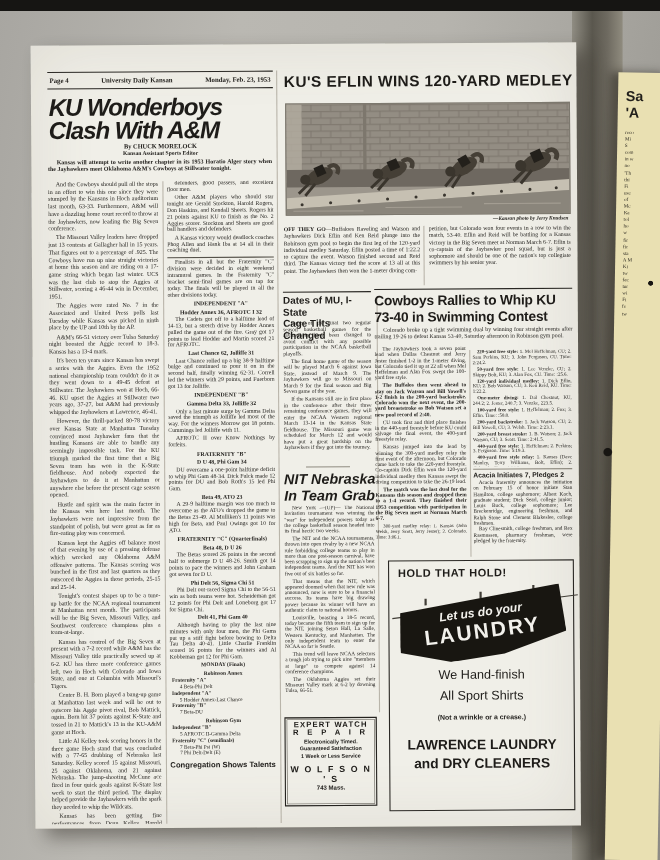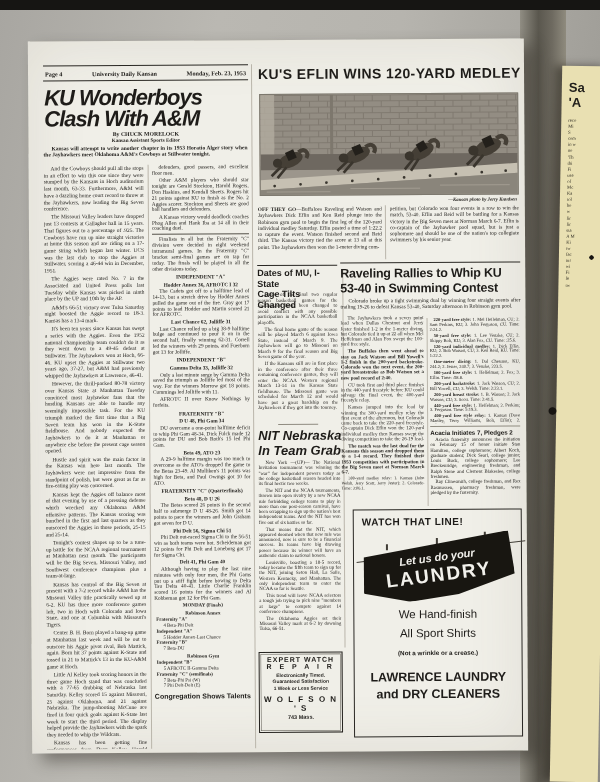--- a/index.html
+++ b/index.html
@@ -279,22 +279,22 @@
     <div class="w1">EXPERT WATCH</div>
     <div class="w2">R E P A I R</div>
     <div class="w3">Electronically Timed.</div>
     <div class="w3">Guaranteed Satisfaction</div>
     <div class="w3">1 Week or Less Service</div>
     <div class="wname">W O L F S O N ' S</div>
     <div class="waddr">743 Mass.</div>
   </div>
 
   <div class="abs hl-colo">
-    <div>Raveling Rallies to Whip KU</div>
-    <div>53-40 in Swimming Contest</div>
+    <div>Cowboys Rallies to Whip KU</div>
+    <div>73-40 in Swimming Contest</div>
   </div>
   <div class="abs colo-lead">Colorado broke up a tight swimming dual by winning four straight events after trailing 19-26 to defeat Kansas 53-40, Saturday afternoon in Robinson gym pool.</div>
   <div class="abs col colo-col">
       <p class="t-body">The Jayhawkers took a seven point lead when Dallas Chestnut and Jerry Jester finished 1-2 in the 1-meter diving, but Colorado tied it up at 22 all when Mel Heffelman and Alan Fox swept the 100-yard free style.</p>
       <p class="t-bold">The Buffalos then went ahead to stay on Jack Watson and Bill Yowell's 1-2 finish in the 200-yard backstroke. Colorado won the next event, the 200-yard breaststroke as Bob Watson set a new pool record of 2:40.</p>
       <p class="t-body">CU took first and third place finishes in the 440-yard freestyle before KU could salvage the final event, the 400-yard freestyle relay.</p>
       <p class="t-body">Kansas jumped into the lead by winning the 300-yard medley relay the first event of the afternoon, but Colorado came back to take the 220-yard freestyle. Co-captain Dick Eflin won the 120-yard individual medley then Kansas swept the diving competition to take the 26-19 lead.</p>
       <p class="t-bold">The match was the last dual for the Kansans this season and dropped them to a 1-4 record. They finished their 1953 competition with participation in the Big Seven meet at Norman March 6-7.</p>
       <p class="t-agate">300-yard medley relay: 1. Kansas (John Welsh, Jerry Scott, Jerry Jester); 2. Colorado. Time: 3:06.1.</p>
     </div>
@@ -313,21 +313,21 @@
   <div class="abs hrule acacia-rule"></div>
   <div class="abs acacia">
     <div class="ahead">Acacia Initiates 7, Pledges 2</div>
     <div>
         <p>Acacia fraternity announces the initiation on February 15 of honor initiate Stan Hamilton, college sophomore; Albert Koch, graduate student; Dick Searl, college junior; Louis Buck, college sophomore; Lee Breckenridge, engineering freshman, and Ralph Stone and Clement Blakeslee, college freshmen.</p>
         <p>Ray Clinesmith, college freshman, and Rex Rasmussen, pharmacy freshman, were pledged by the fraternity.</p>
       </div>
   </div>
 
   <div class="abs laundry">
-    <div class="hold">WATCH THAT LINE!</div>
+    <div class="hold">HOLD THAT HOLD!</div>
     <div class="banner-area">
       <div class="clothesline"></div>
       <div class="pin" style="left:26px;top:17px;"></div>
       <div class="pin" style="left:76px;top:11px;"></div>
       <div class="pin" style="left:124px;top:5px;"></div>
       <div class="banner">
         <div class="bl1">Let us do your</div>
         <div class="bl2">LAUNDRY</div>
       </div>
     </div>

